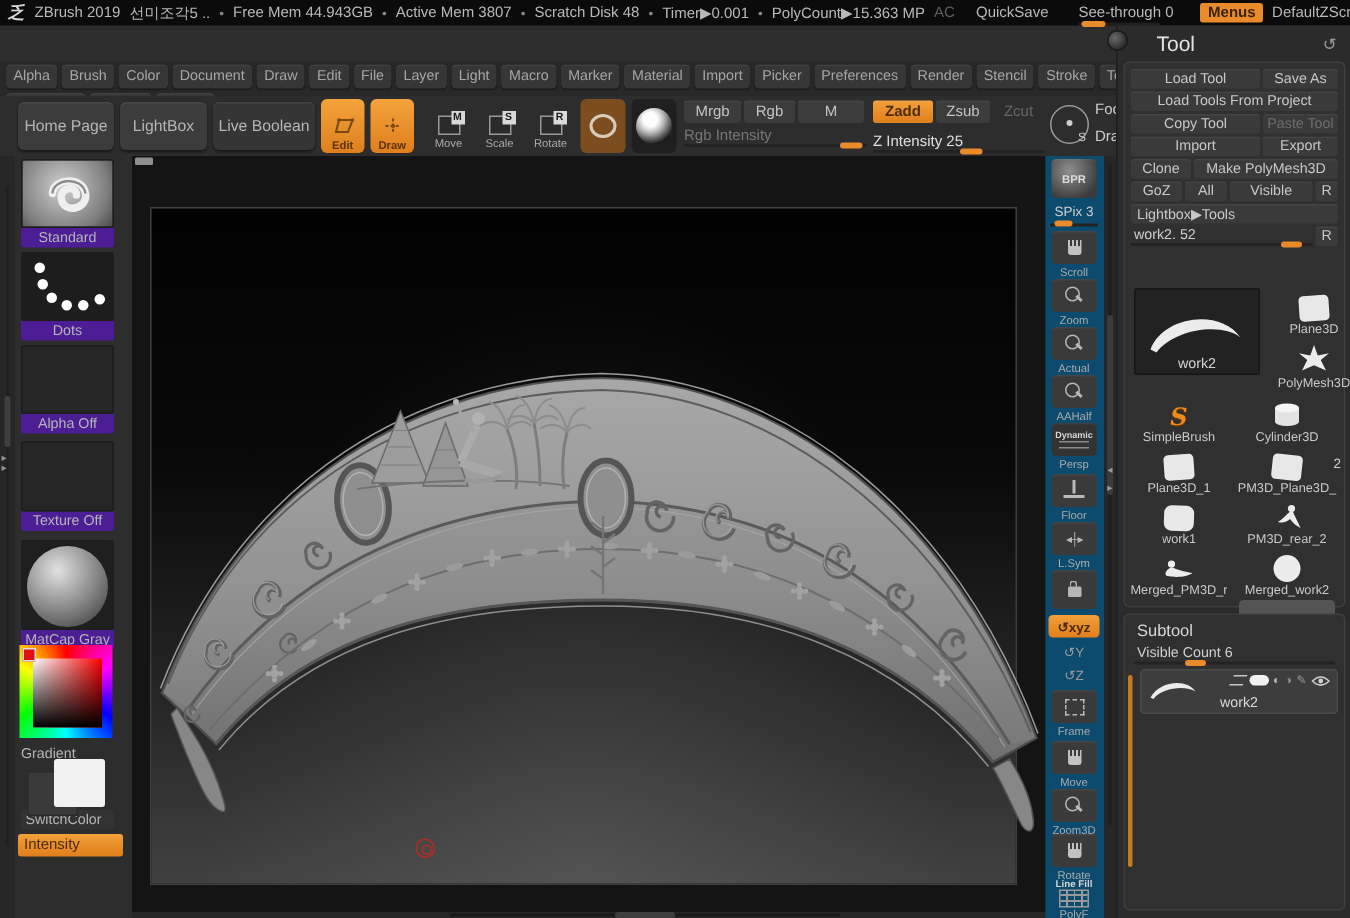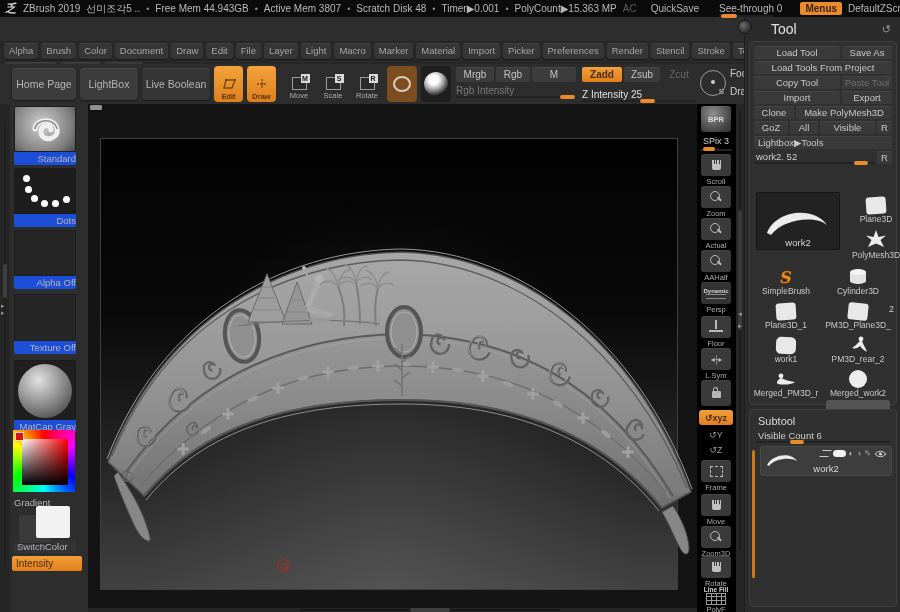--- a/index.html
+++ b/index.html
@@ -45,38 +45,38 @@
   .slider .th { position:absolute; bottom:-3px; width:15px; height:4px; background:#e98a2b; border-radius:2px; }
 
   
   .lefttray { position:absolute; left:0; top:104px; width:88px; height:508px; background:#2d2d2d; }
   .ltdivider { position:absolute; left:0; top:0; width:10px; height:508px; background:#262626; }
   .ltdivider .track { position:absolute; left:4px; top:20px; width:2px; height:440px; background:#1f1f1f; }
   .ltdivider .thumbv { position:absolute; left:3px; top:160px; width:4px; height:34px; background:#3f3f3f; border-radius:2px; }
   .ltdivider .chevs { position:absolute; left:1px; top:198px; color:#8f8f8f; font-size:7px; line-height:7px; }
   .tray-item { position:absolute; left:14px; width:62px; }
   .thumb-box { width:62px; background:#262626; border:1px solid #1c1c1c; border-radius:2px; position:relative; overflow:hidden; }
-  .tray-label { height:13px; background:#1d4ed8; font-size:9.5px; color:#b5b5b5; text-align:right; line-height:13px;
+  .tray-label { height:13px; background:#4c1d95; font-size:9.5px; color:#b5b5b5; text-align:center; line-height:13px;
     border-radius:0 0 2px 2px; overflow:hidden; }
 
   
   .canvas { position:absolute; left:88px; top:104px; width:609px; height:504px; background:#141414; overflow:hidden; }
   .doc { position:absolute; left:12px; top:34px; width:578px; height:452px; border:1px solid #3f3f3f;
     background:
       radial-gradient(ellipse at 50% 100%, rgba(130,130,130,.28), rgba(0,0,0,0) 62%),
       linear-gradient(180deg,#020202 0%,#090909 38%,#2b2b2b 78%,#414141 100%); }
   .canvas-tab { position:absolute; left:2px; top:1px; width:12px; height:5px; background:#8f8f8f; border-radius:1px; }
   .cursor-ring { position:absolute; left:189px; top:455px; width:13px; height:13px; border:1.5px solid #b62b22; border-radius:50%; }
   .cursor-ring::after { content:""; position:absolute; left:2.5px; top:2.5px; width:5px; height:5px; border:1px solid #b62b22; border-radius:50%; }
   .bottomstrip { position:absolute; left:88px; top:608px; width:609px; height:4px; background:#262626; }
   .bottomstrip .trk { position:absolute; left:212px; top:1px; width:260px; height:2px; background:#181818; }
   .bottomstrip .th { position:absolute; left:322px; top:0px; width:40px; height:4px; background:#3f3f3f; border-radius:2px; }
 
   
-  .rightshelf { position:absolute; left:697px; top:104px; width:39px; height:508px; background:#000000; }
+  .rightshelf { position:absolute; left:697px; top:104px; width:39px; height:508px; background:#0c4a6e; }
   .rs-item { position:absolute; left:3px; width:32px; display:flex; flex-direction:column; align-items:center;
     font-size:7.5px; color:#ababab; }
   .rs-box { width:30px; height:22px; background:#3a3a3a; border-radius:3px; display:flex; align-items:center;
     justify-content:center; box-shadow:inset 0 1px 0 rgba(255,255,255,.06); margin-bottom:1px; position:relative; }
   .mag { position:relative; width:12px; height:12px; }
   .mag::before { content:""; position:absolute; left:0; top:0; width:8px; height:8px; border:1.5px solid #b9b9b9; border-radius:50%; }
   .mag::after { content:""; position:absolute; left:7px; top:7px; width:5px; height:1.5px; background:#b9b9b9; transform:rotate(45deg); }
   .hand { position:relative; width:11px; height:11px; }
   .hand::before { content:""; position:absolute; left:1px; top:4px; width:9px; height:6px; background:#c2c2c2; border-radius:2px; }
   .hand::after { content:""; position:absolute; left:1px; top:0; width:9px; height:5px;

